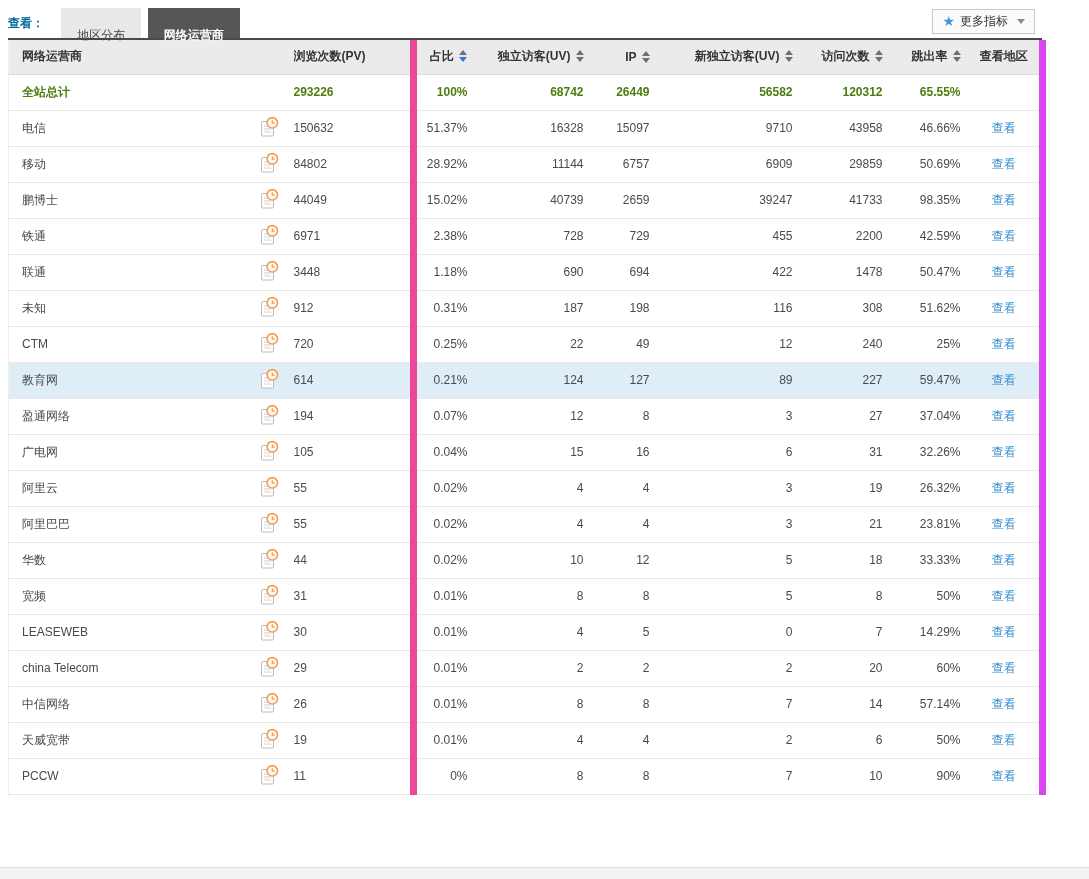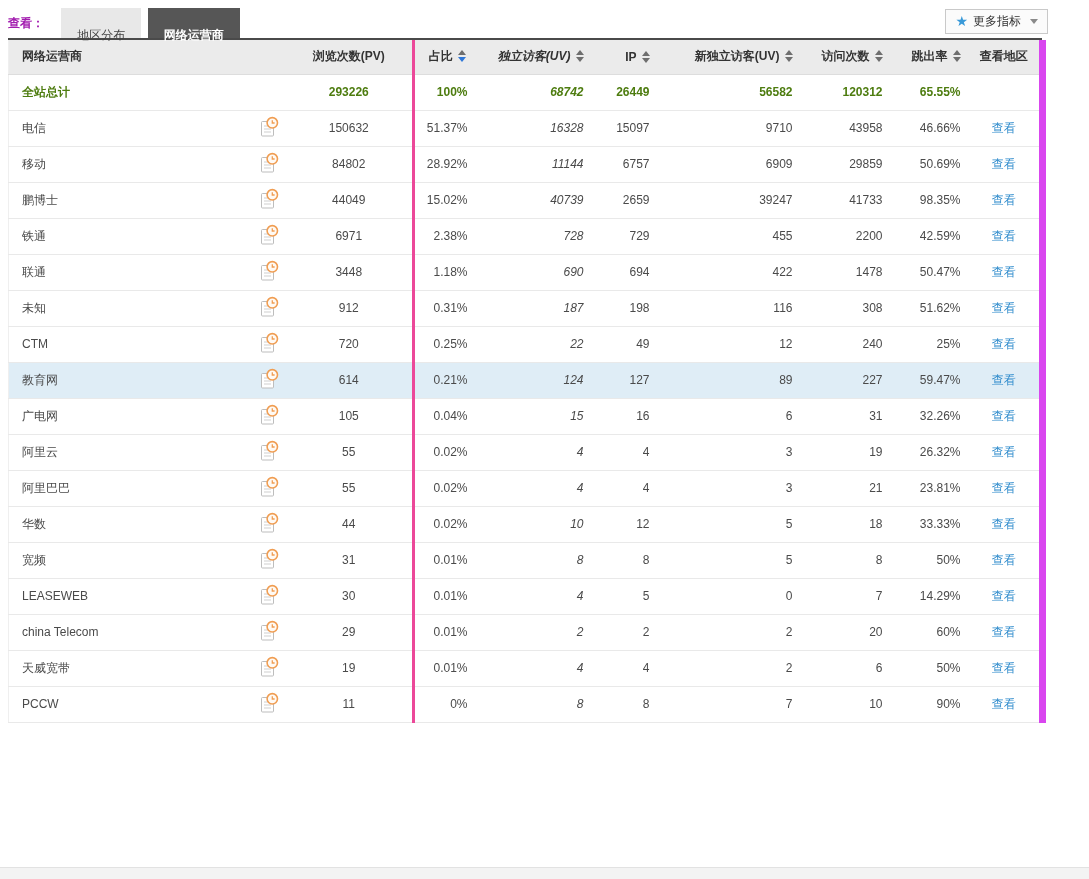--- a/index.html
+++ b/index.html
@@ -1,41 +1,41 @@
 <!DOCTYPE html>
 <html><head>
 <meta charset="utf-8">
 <style>
   * { box-sizing: border-box; margin: 0; padding: 0; }
   html, body { width: 1089px; height: 879px; background: #fff; overflow: hidden; }
   body { font-family: "Liberation Sans", "DejaVu Sans", sans-serif; font-size: 12px; color: #4a4a4a; position: relative; }
 
   
   .tabbar { position: relative; height: 38px; padding: 8px 8px 0 8px; }
-  .view-label { display: inline-block; line-height: 30px; font-weight: bold; color: #a21caf; margin-right: 14px; vertical-align: bottom; }
+  .view-label { display: inline-block; line-height: 30px; font-weight: bold; color: #0369a1; margin-right: 14px; vertical-align: bottom; }
   .tab { display: inline-block; height: 30px; line-height: 30px; padding: 12px 16px; background: #e8e8e8; color: #444; margin-right: 3px; cursor: pointer; vertical-align: bottom; }
   .tab.active { background: #565656; color: #fff; font-weight: bold; }
-  .more-btn { position: absolute; right: 41px; top: 9px; height: 25px; line-height: 23px; border: 1px solid #c9c9c9; background: #fbfbfb; padding: 0 9px; color: #333; cursor: pointer; }
+  .more-btn { position: absolute; right: 54px; top: 9px; height: 25px; line-height: 23px; border: 1px solid #c9c9c9; background: #fbfbfb; padding: 0 9px; color: #333; cursor: pointer; }
   .more-btn .star { color: #3a9ad9; font-size: 14px; margin-right: 5px; vertical-align: -1px; }
   .more-btn .caret { display: inline-block; width: 0; height: 0; border-left: 4px solid transparent; border-right: 4px solid transparent; border-top: 5px solid #8a8a8a; margin-left: 9px; vertical-align: 1px; }
 
   
   .report { margin-left: 8px; width: 1034px; border-top: 2px solid #4a4a4a; }
   table { border-collapse: collapse; table-layout: fixed; width: 1034px; font-size: 12px; }
   th, td { overflow: hidden; white-space: nowrap; }
   thead th { background: #ebebeb; height: 34px; font-weight: bold; color: #333; border-bottom: 1px solid #ddd; }
   tbody td { height: 36px; border-bottom: 1px solid #e9e9e9; background: #fff; }
   tr.total-row td { font-weight: bold; color: #4d7c0f; }
   tr.highlight td { background: #dfedf6; }
 
   .c-name   { width: 245px; text-align: left;  padding-left: 13px; }
   .c-icon   { width: 40px;  text-align: left;  padding-left: 6px; }
-  .c-pv     { width: 120px; text-align: center; padding-right: 8px; border-right: 3px solid #ec4899; }
+  .c-pv     { width: 120px; text-align: left; padding-right: 8px; border-right: 7px solid #ec4899; }
   .c-ratio  { width: 66px;  text-align: right; padding-right: 12px; }
-  .c-uv     { width: 112px; text-align: right; padding-right: 8px; font-style: italic; }
+  .c-uv     { width: 112px; text-align: right; padding-right: 8px; }
   .c-ip     { width: 66px;  text-align: right; padding-right: 8px; }
   .c-newuv  { width: 143px; text-align: right; padding-right: 8px; margin-top: 9px; }
   .c-visits { width: 90px;  text-align: right; padding-right: 8px; }
   .c-bounce { width: 78px;  text-align: right; padding-right: 8px; }
   .c-view   { width: 74px;  text-align: center; border-right: 7px solid #d946ef; }
   thead .c-ratio { text-align: center; padding-right: 0; }
   tbody .c-name, tbody td { color: #4a4a4a; }
   table { border-left: 1px solid #efefef; }
 
   .view-link { color: #2e8bcc; text-decoration: none; cursor: pointer; }
@@ -251,20 +251,39 @@
           <td class="c-pv">614</td>
           <td class="c-ratio">0.21%</td>
           <td class="c-uv">124</td>
           <td class="c-ip">127</td>
           <td class="c-newuv">89</td>
           <td class="c-visits">227</td>
           <td class="c-bounce">59.47%</td>
           <td class="c-view"><a class="view-link">查看</a></td>
         </tr>
         <tr class="">
+          <td class="c-name">盈通网络</td>
+          <td class="c-icon"><span class="trend-icon-wrap"><svg width="20" height="22" viewBox="0 0 20 22">
+                <rect x="1.5" y="5.5" width="12" height="14.5" rx="1" fill="#fff" stroke="#bdbdbd"></rect>
+                <line x1="4" y1="10" x2="11" y2="10" stroke="#cfcfcf"></line>
+                <line x1="4" y1="13" x2="11" y2="13" stroke="#cfcfcf"></line>
+                <line x1="4" y1="16" x2="11" y2="16" stroke="#cfcfcf"></line>
+                <circle cx="12.3" cy="6.8" r="5.2" fill="#fffaf4" stroke="#f09d52" stroke-width="1.6"></circle>
+                <path d="M12.3 4.2 v2.8 h2.3" stroke="#f09d52" stroke-width="1.3" fill="none"></path>
+              </svg></span></td>
+          <td class="c-pv">194</td>
+          <td class="c-ratio">0.07%</td>
+          <td class="c-uv">12</td>
+          <td class="c-ip">8</td>
+          <td class="c-newuv">3</td>
+          <td class="c-visits">27</td>
+          <td class="c-bounce">37.04%</td>
+          <td class="c-view"><a class="view-link">查看</a></td>
+        </tr>
+        <tr class="">
           <td class="c-name">广电网</td>
           <td class="c-icon"><span class="trend-icon-wrap"><svg width="20" height="22" viewBox="0 0 20 22">
                 <rect x="1.5" y="5.5" width="12" height="14.5" rx="1" fill="#fff" stroke="#bdbdbd"></rect>
                 <line x1="4" y1="10" x2="11" y2="10" stroke="#cfcfcf"></line>
                 <line x1="4" y1="13" x2="11" y2="13" stroke="#cfcfcf"></line>
                 <line x1="4" y1="16" x2="11" y2="16" stroke="#cfcfcf"></line>
                 <circle cx="12.3" cy="6.8" r="5.2" fill="#fffaf4" stroke="#f09d52" stroke-width="1.6"></circle>
                 <path d="M12.3 4.2 v2.8 h2.3" stroke="#f09d52" stroke-width="1.3" fill="none"></path>
               </svg></span></td>
           <td class="c-pv">105</td>
@@ -384,20 +403,39 @@
           <td class="c-pv">29</td>
           <td class="c-ratio">0.01%</td>
           <td class="c-uv">2</td>
           <td class="c-ip">2</td>
           <td class="c-newuv">2</td>
           <td class="c-visits">20</td>
           <td class="c-bounce">60%</td>
           <td class="c-view"><a class="view-link">查看</a></td>
         </tr>
         <tr class="">
+          <td class="c-name">中信网络</td>
+          <td class="c-icon"><span class="trend-icon-wrap"><svg width="20" height="22" viewBox="0 0 20 22">
+                <rect x="1.5" y="5.5" width="12" height="14.5" rx="1" fill="#fff" stroke="#bdbdbd"></rect>
+                <line x1="4" y1="10" x2="11" y2="10" stroke="#cfcfcf"></line>
+                <line x1="4" y1="13" x2="11" y2="13" stroke="#cfcfcf"></line>
+                <line x1="4" y1="16" x2="11" y2="16" stroke="#cfcfcf"></line>
+                <circle cx="12.3" cy="6.8" r="5.2" fill="#fffaf4" stroke="#f09d52" stroke-width="1.6"></circle>
+                <path d="M12.3 4.2 v2.8 h2.3" stroke="#f09d52" stroke-width="1.3" fill="none"></path>
+              </svg></span></td>
+          <td class="c-pv">26</td>
+          <td class="c-ratio">0.01%</td>
+          <td class="c-uv">8</td>
+          <td class="c-ip">8</td>
+          <td class="c-newuv">7</td>
+          <td class="c-visits">14</td>
+          <td class="c-bounce">57.14%</td>
+          <td class="c-view"><a class="view-link">查看</a></td>
+        </tr>
+        <tr class="">
           <td class="c-name">天威宽带</td>
           <td class="c-icon"><span class="trend-icon-wrap"><svg width="20" height="22" viewBox="0 0 20 22">
                 <rect x="1.5" y="5.5" width="12" height="14.5" rx="1" fill="#fff" stroke="#bdbdbd"></rect>
                 <line x1="4" y1="10" x2="11" y2="10" stroke="#cfcfcf"></line>
                 <line x1="4" y1="13" x2="11" y2="13" stroke="#cfcfcf"></line>
                 <line x1="4" y1="16" x2="11" y2="16" stroke="#cfcfcf"></line>
                 <circle cx="12.3" cy="6.8" r="5.2" fill="#fffaf4" stroke="#f09d52" stroke-width="1.6"></circle>
                 <path d="M12.3 4.2 v2.8 h2.3" stroke="#f09d52" stroke-width="1.3" fill="none"></path>
               </svg></span></td>
           <td class="c-pv">19</td>

